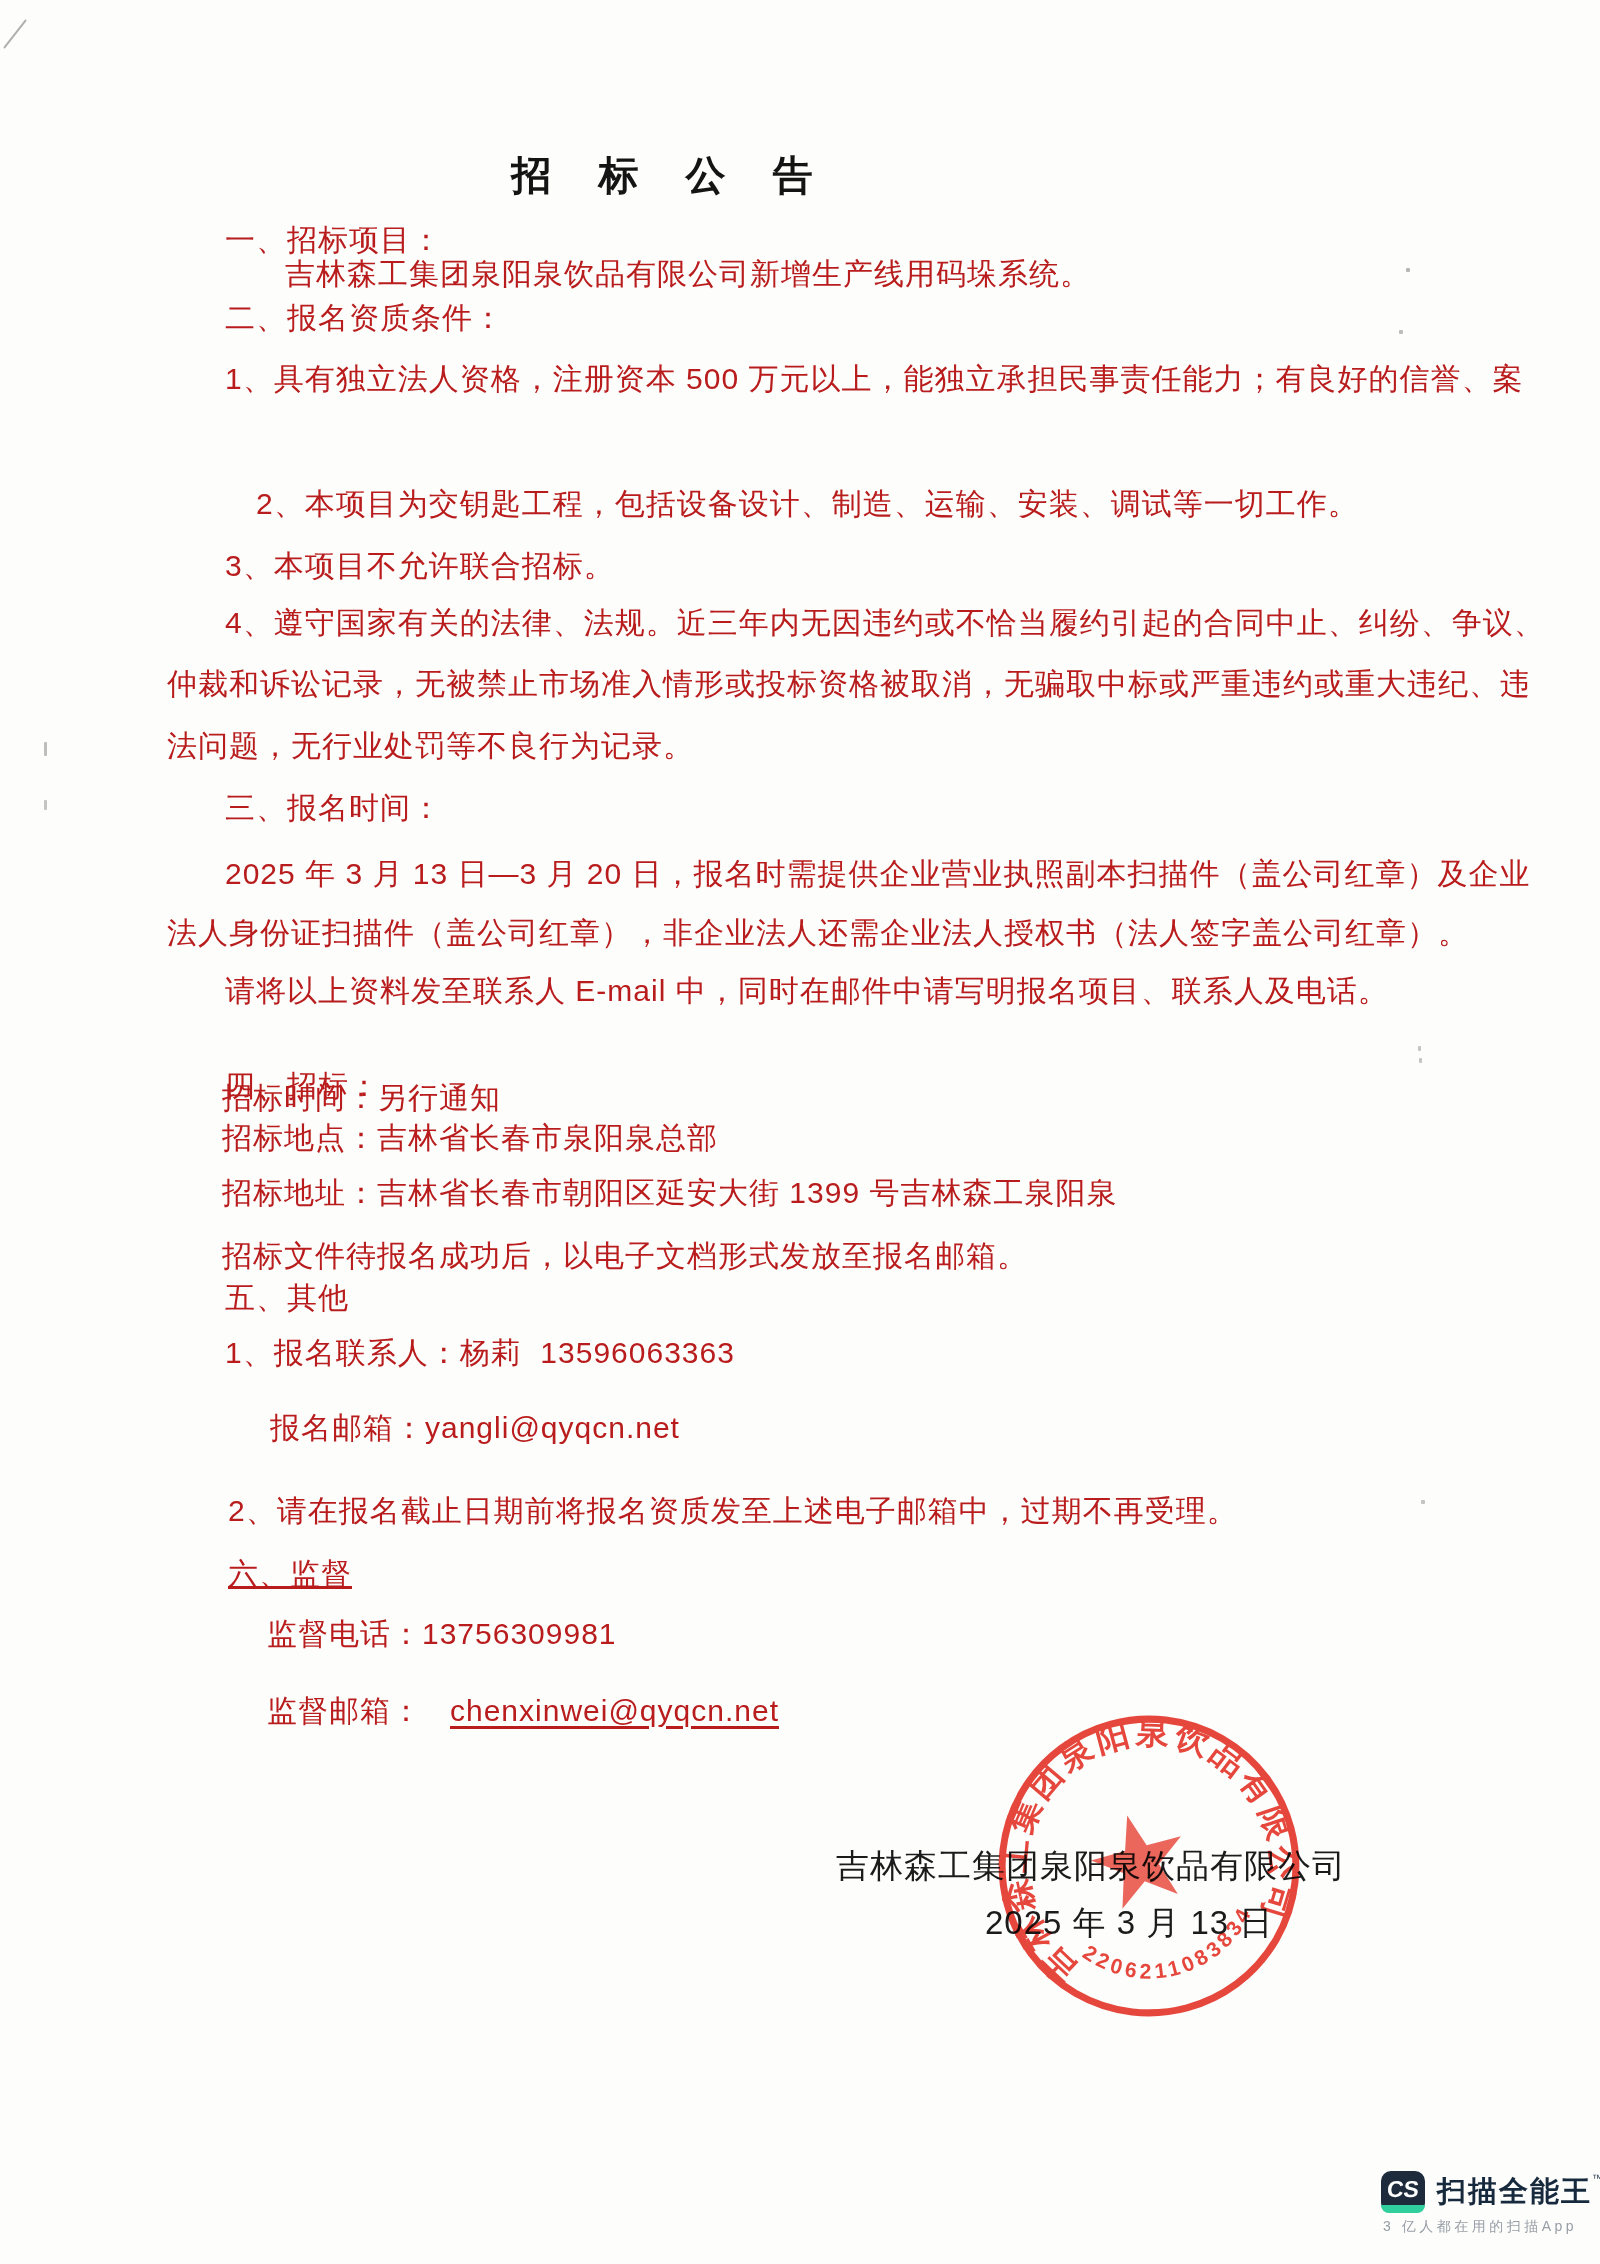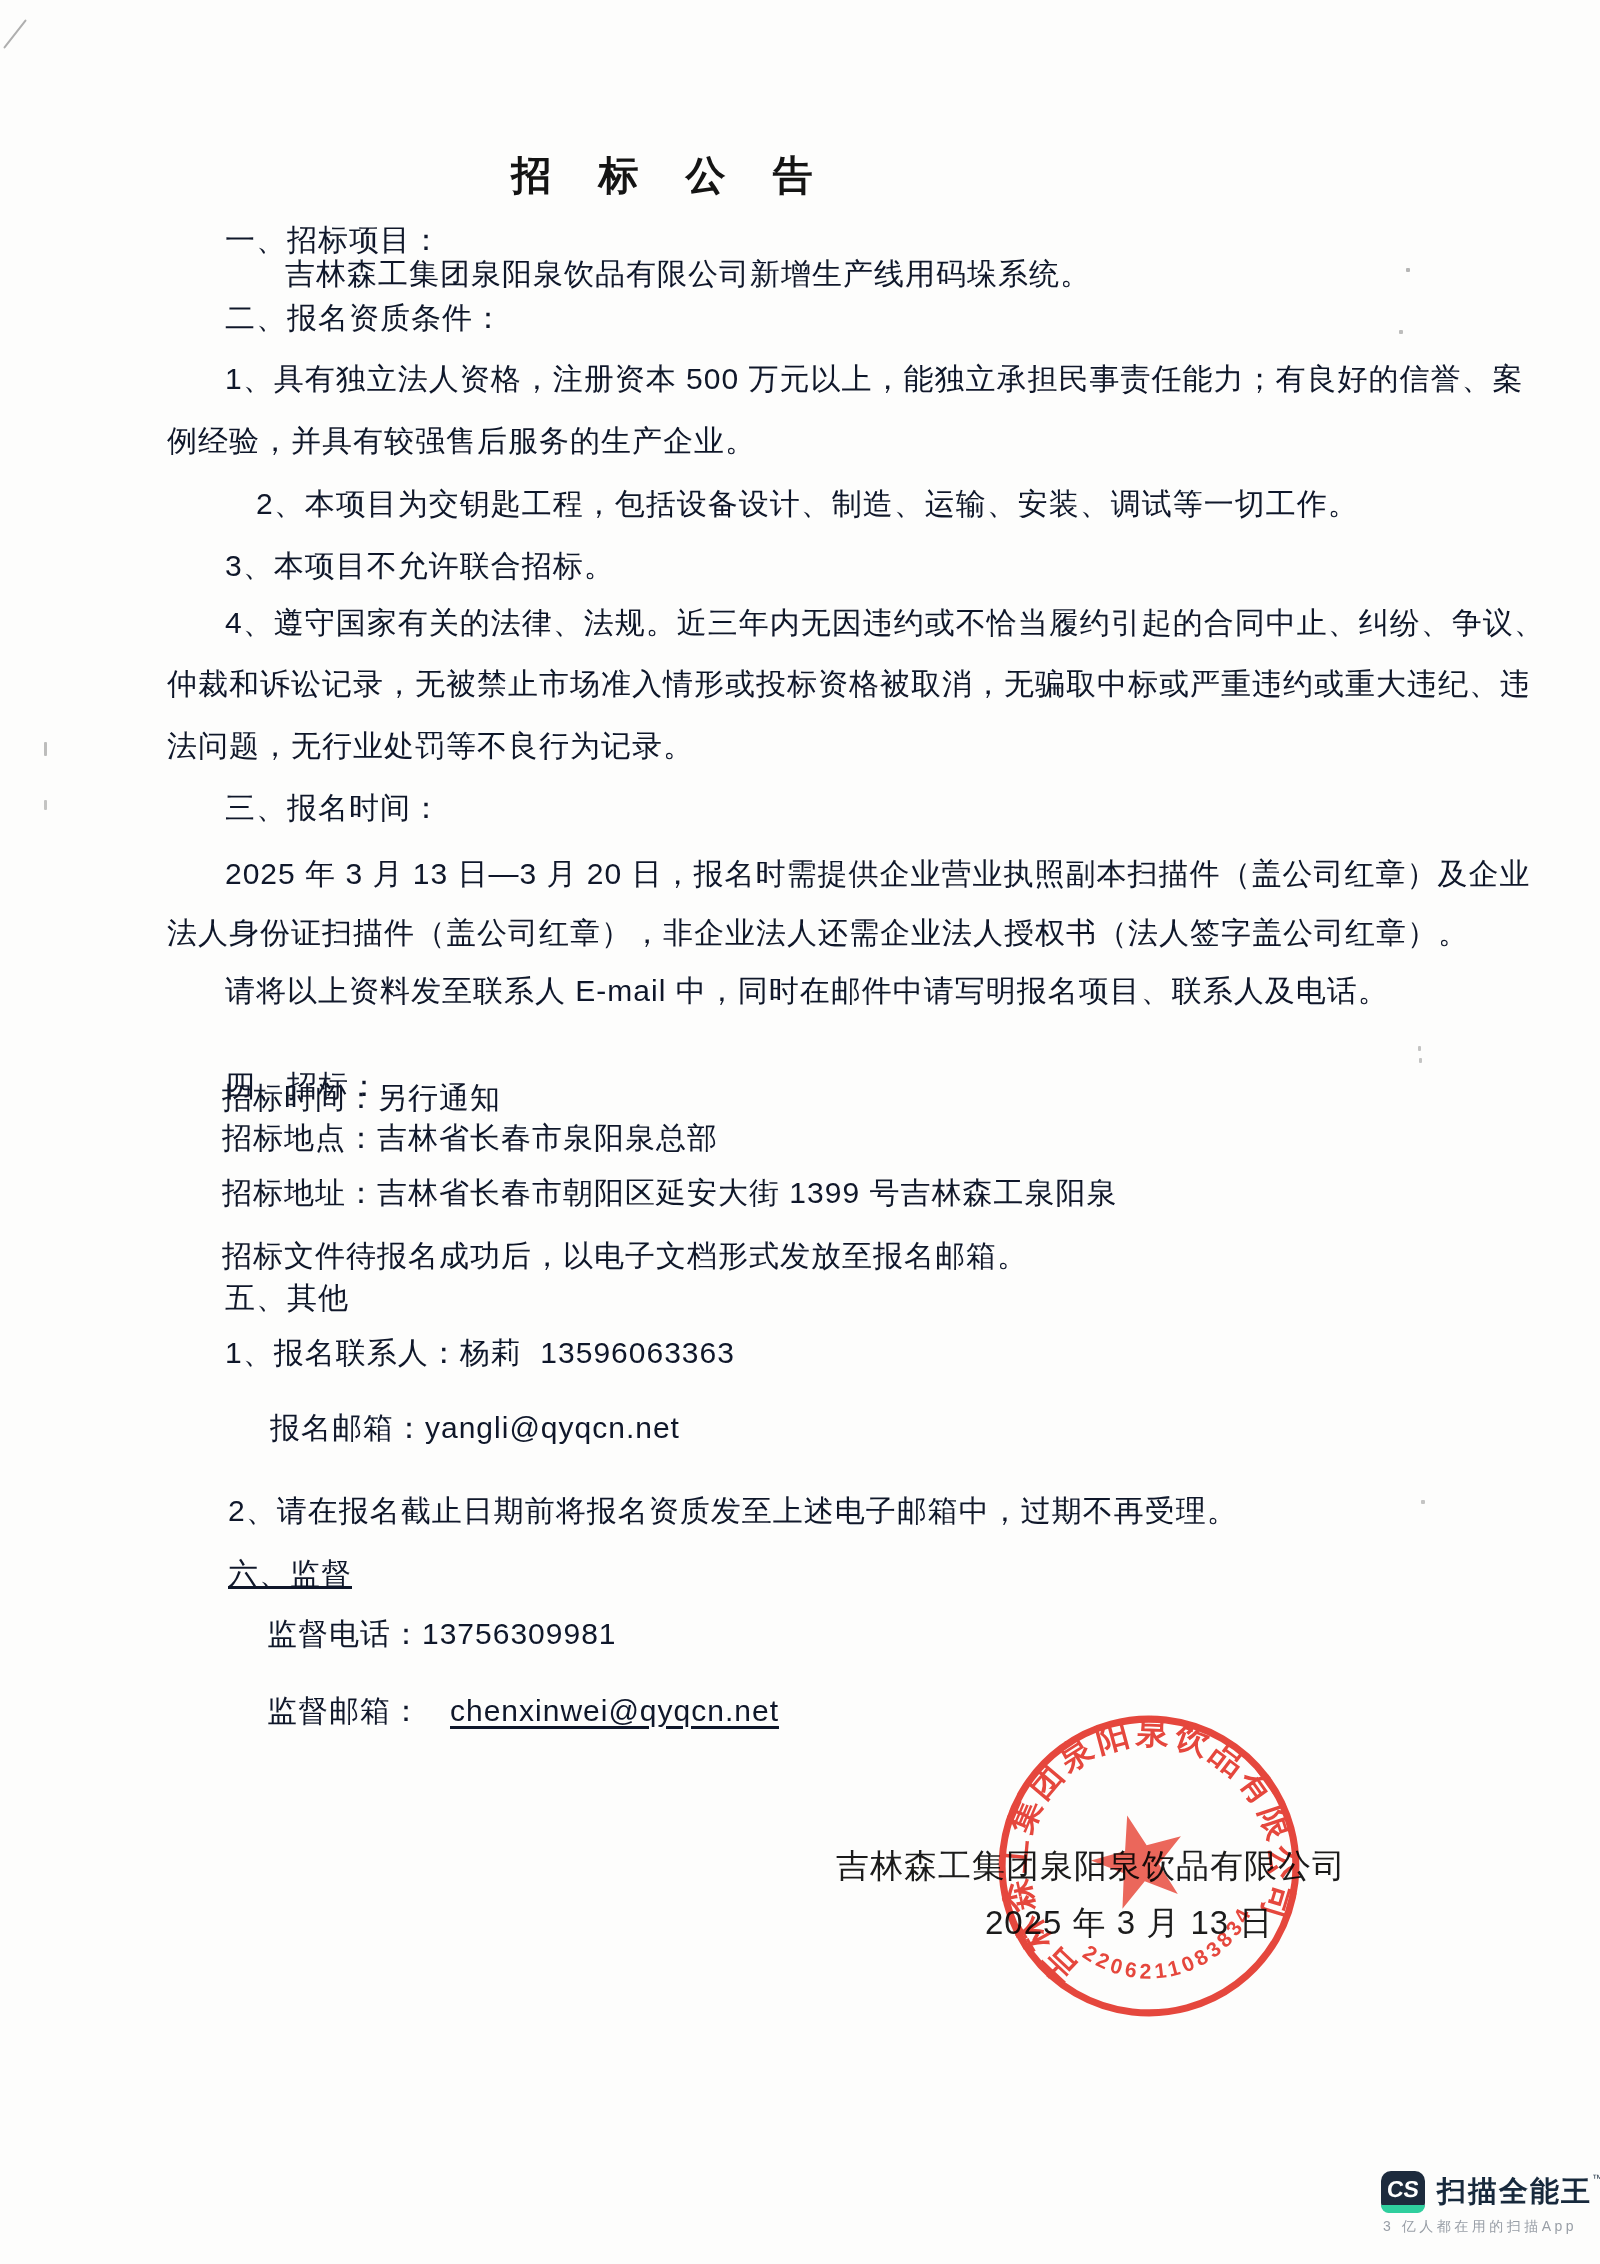--- a/index.html
+++ b/index.html
@@ -4,21 +4,21 @@
 <style>
   html,body{margin:0;padding:0;}
   body{
     width:1600px;height:2264px;position:relative;background:#fdfdfc;
     font-family:"Liberation Sans","DejaVu Sans",sans-serif;color:#1b1b1b;
     overflow:hidden;
   }
   .page{position:absolute;inset:0;}
   .ln{
     position:absolute;font-size:30px;line-height:34px;white-space:pre;
-    letter-spacing:1px;color:#0f172a;
+    letter-spacing:1px;color:#b91c1c;
   }
   .title{
     position:absolute;left:0;top:148px;width:1332px;text-align:center;
     font-size:40px;font-weight:700;letter-spacing:8px;word-spacing:20px;color:#141414;
   }
   .u{text-decoration:underline;text-underline-offset:5px;margin-left:28px;}
   .sig{position:absolute;font-size:33px;letter-spacing:1px;color:#1b1b1b;white-space:pre;z-index:1;}
   
   .stamp{
     position:absolute;left:978px;top:1692px;width:342px;height:348px;
@@ -52,21 +52,20 @@
 
 <div class="page">
 
   <div class="title">招 标 公 告</div>
 
   <div class="ln" style="left:225px;top:223px;">一、招标项目：</div>
   <div class="ln" style="left:285px;top:257px;">吉林森工集团泉阳泉饮品有限公司新增生产线用码垛系统。</div>
 
   <div class="ln" style="left:225px;top:301px;">二、报名资质条件：</div>
   <div class="ln" style="left:225px;top:362px;">1、具有独立法人资格，注册资本 500 万元以上，能独立承担民事责任能力；有良好的信誉、案</div>
-  <div class="ln" style="left:167px;top:424px;">例经验，并具有较强售后服务的生产企业。</div>
   <div class="ln" style="left:225px;top:487px;margin-left:31px;">2、本项目为交钥匙工程，包括设备设计、制造、运输、安装、调试等一切工作。</div>
   <div class="ln" style="left:225px;top:549px;">3、本项目不允许联合招标。</div>
   <div class="ln" style="left:225px;top:606px;">4、遵守国家有关的法律、法规。近三年内无因违约或不恰当履约引起的合同中止、纠纷、争议、</div>
   <div class="ln" style="left:167px;top:667px;">仲裁和诉讼记录，无被禁止市场准入情形或投标资格被取消，无骗取中标或严重违约或重大违纪、违</div>
   <div class="ln" style="left:167px;top:729px;">法问题，无行业处罚等不良行为记录。</div>
 
   <div class="ln" style="left:225px;top:791px;">三、报名时间：</div>
   <div class="ln" style="left:225px;top:857px;">2025 年 3 月 13 日—3 月 20 日，报名时需提供企业营业执照副本扫描件（盖公司红章）及企业</div>
   <div class="ln" style="left:225px;top:974px;">请将以上资料发至联系人 E-mail 中，同时在邮件中请写明报名项目、联系人及电话。</div>
   <div class="ln" style="left:167px;top:916px;">法人身份证扫描件（盖公司红章），非企业法人还需企业法人授权书（法人签字盖公司红章）。</div>

